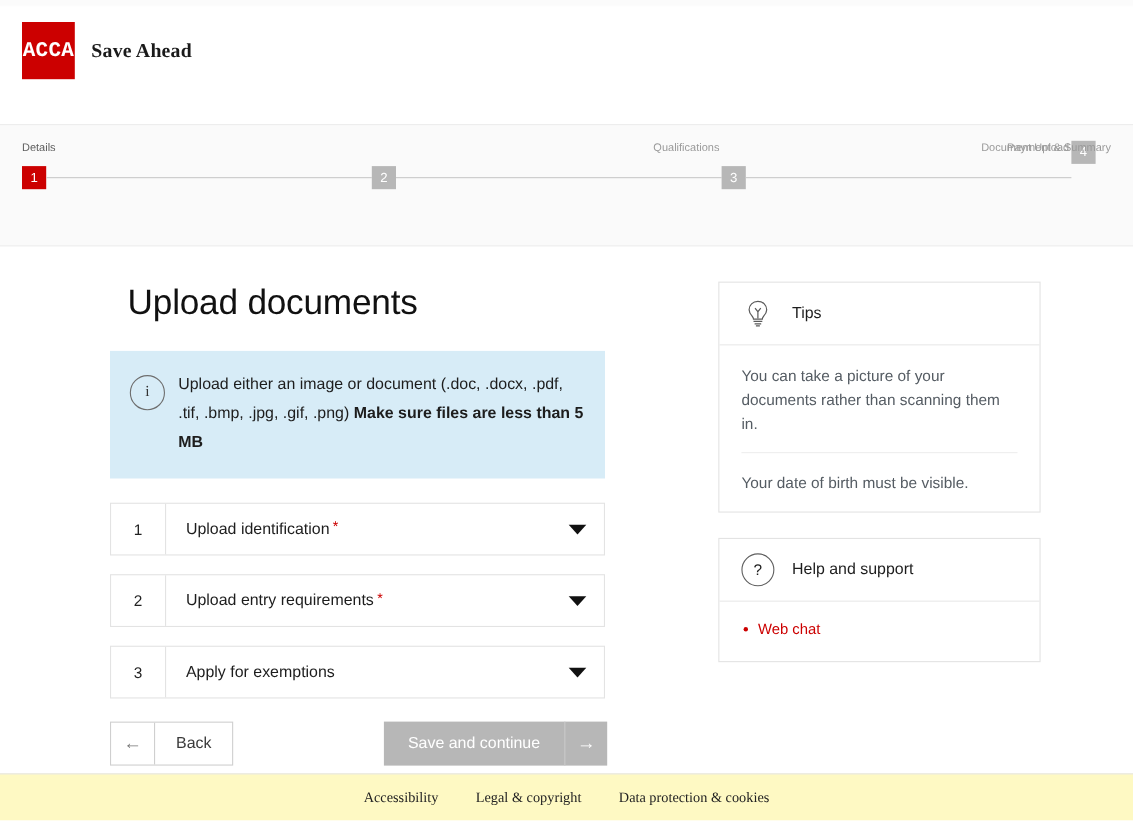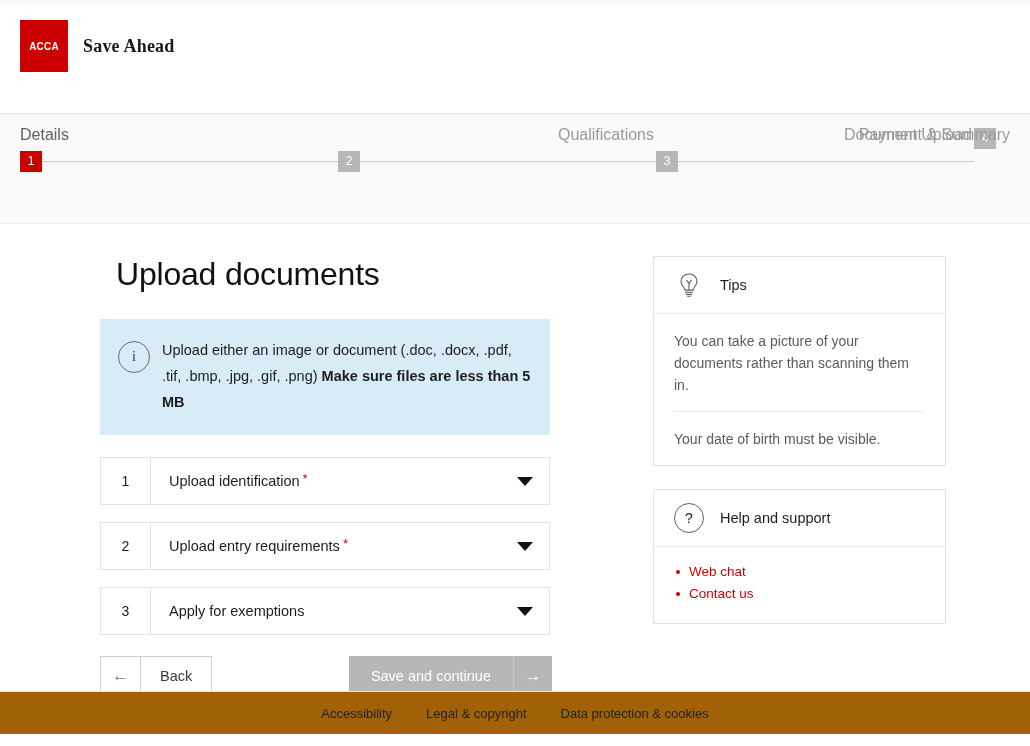--- a/index.html
+++ b/index.html
@@ -42,23 +42,23 @@
   .logo-box {
     width: 48px;
     height: 52px;
     background: #cc0000;
     display: flex;
     align-items: center;
     justify-content: center;
   }
   .logo-text {
     color: #ffffff;
-    font-family: Liberation Sans, sans-serif;
+    font-family: Liberation Mono, monospace;
     font-weight: bold;
-    font-size: 10px;
+    font-size: 19px;
     letter-spacing: 0.2px;
   }
   .brand-tagline {
     margin-left: 15px;
     font-family: "Liberation Serif", serif;
     font-weight: bold;
     font-size: 18px;
     color: #1a1a1a;
     letter-spacing: 0.2px;
   }
@@ -88,21 +88,21 @@
     top: 14px;
     display: flex;
   }
   .step {
     flex: 1;
     position: relative;
     min-height: 56px;
   }
   .step:last-child { flex: 0 0 36px; }
   .step-label {
-    font-size: 16px;
+    font-size: 10px;
     color: #9a9a9a;
     line-height: 14px;
     white-space: nowrap;
     margin-bottom: 9px;
   }
   .step.active .step-label { color: #5e5e5e; }
   .step-row {
     display: flex;
     align-items: center;
   }
@@ -361,27 +361,28 @@
   }
   .help-list a {
     color: #cc0000;
     text-decoration: none;
   }
 
   
   .site-footer {
     position: absolute;
     left: 0; right: 0;
-    bottom: 12px;
+    bottom: 0;
     height: 42px;
     border-top: 1px solid #e6e6e6;
     display: flex;
     align-items: center;
     justify-content: center;
-    background: #a16207;
+    background: #fef9c3;
+    font-family: Liberation Serif, serif;
   }
   .footer-link {
     font-size: 13px;
     color: #222222;
     text-decoration: none;
     margin: 0 17px;
   }
 </style>
 </head>
 <body>
@@ -521,23 +522,20 @@
         <div class="head-icon">
           <span class="circ-icon">?</span>
         </div>
         <div class="head-title">Help and support</div>
       </div>
       <div class="help-body">
         <ul class="help-list">
           <li>
             <a href="#">Web chat</a>
           </li>
-          <li>
-            <a href="#">Contact us</a>
-          </li>
         </ul>
       </div>
     </div>
 
   </div>
 </div>
 
 <div class="site-footer">
   <a href="#" class="footer-link">Accessibility</a>
   <a href="#" class="footer-link">Legal &amp; copyright</a>

